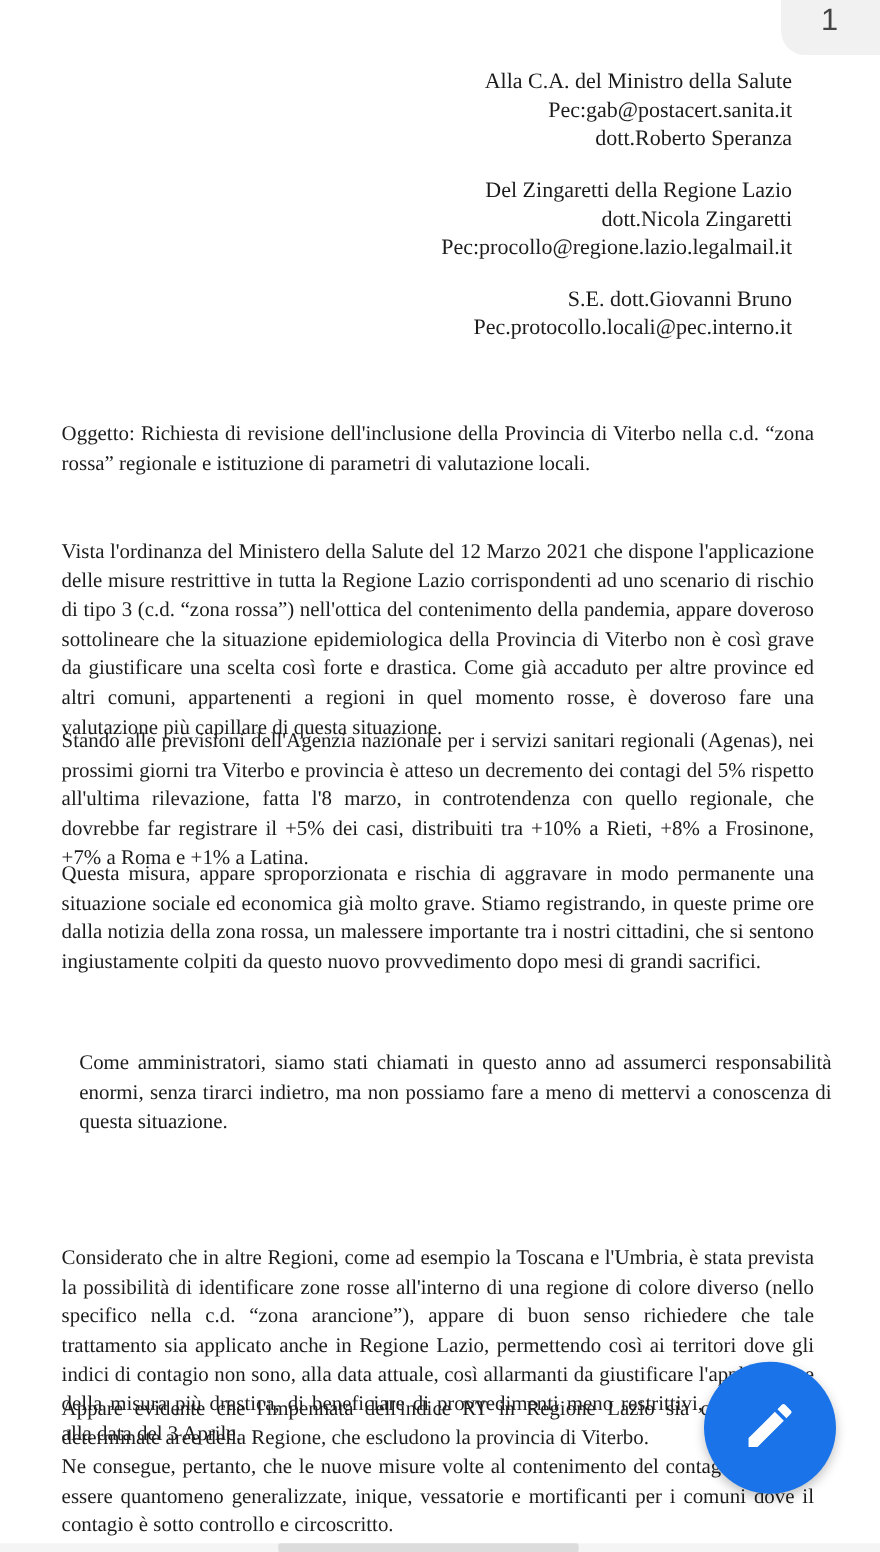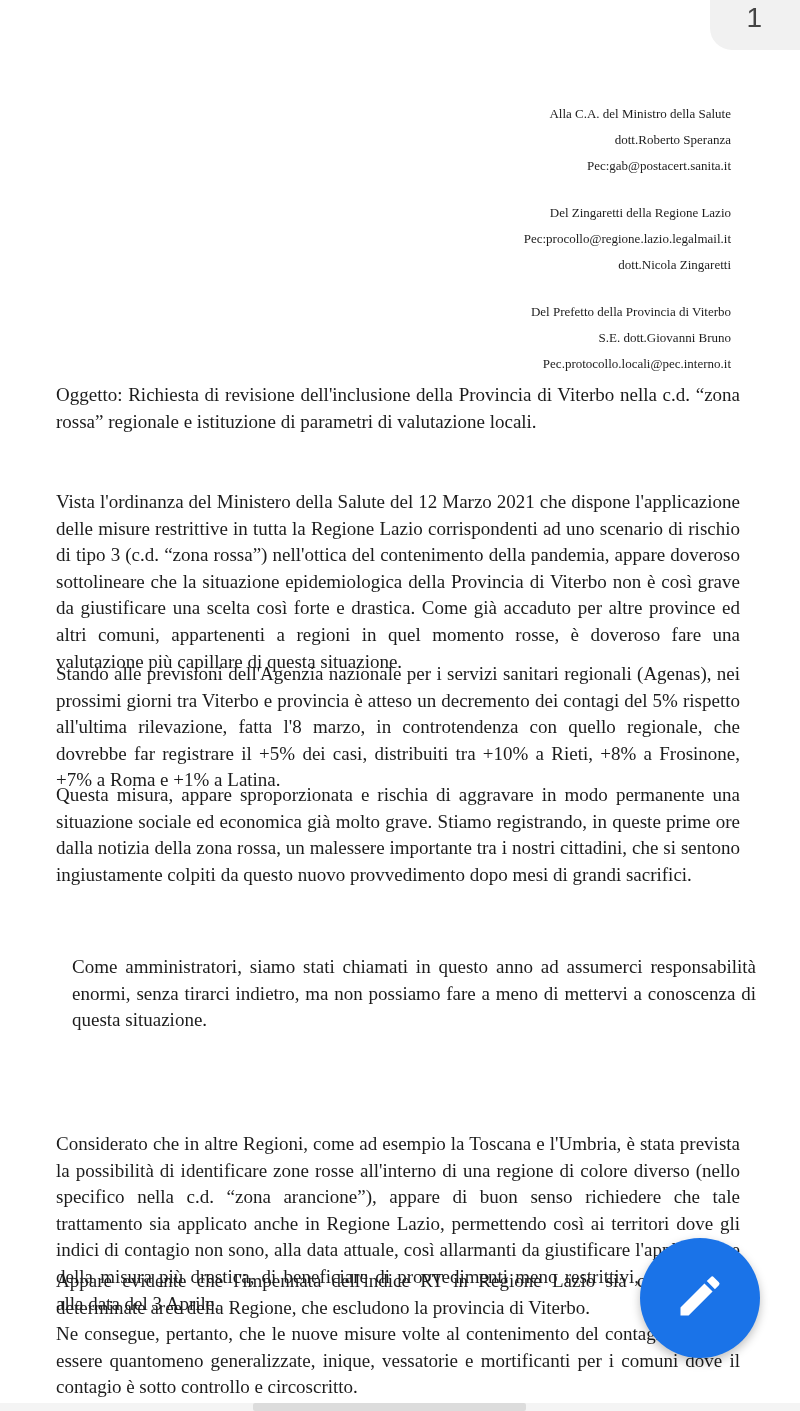--- a/index.html
+++ b/index.html
@@ -12,22 +12,22 @@
     position: absolute; top: -20px; right: -20px;
     width: 110px; height: 70px; border-radius: 0 0 0 22px;
     background: #f1f1f1;
   }
   .page-num {
     position: absolute; top: 0px; right: 38px;
     font-family: "Liberation Sans", "DejaVu Sans", sans-serif;
     font-size: 28px; color: #444; line-height: 36px;
   }
   .addressee {
-    position: absolute; right: 69px; text-align: right;
-    font-size: 13px; line-height: 26px; color: #1c1c1c; margin-top: 40px;
+    position: absolute; right: 80px; text-align: right;
+    font-size: 20px; line-height: 26px; color: #1c1c1c;
   }
   .addressee div { white-space: nowrap; }
   .addr-1 { top: 61px; }
   .addr-2 { top: 160px; }
   .addr-3 { top: 259px; }
   .body-text {
     position: absolute; left: 56px; width: 684px;
     font-size: 19px; line-height: 26.6px; color: #1c1c1c;
   }
   .body-text p { margin: 0; text-align: justify; }
@@ -56,30 +56,29 @@
   }
 </style>
 </head>
 <body>
 
 <div class="page-badge"></div>
 <div class="page-num">1</div>
 
 <div class="addressee addr-1">
   <div>Alla C.A. del Ministro della Salute</div>
+  <div>Pec:gab@postacert.sanita.it</div>
   <div>dott.Roberto Speranza</div>
-  <div>Pec:gab@postacert.sanita.it</div>
 </div>
 <div class="addressee addr-2">
   <div>Del Zingaretti della Regione Lazio</div>
+  <div>dott.Nicola Zingaretti</div>
   <div>Pec:procollo@regione.lazio.legalmail.it</div>
-  <div>dott.Nicola Zingaretti</div>
 </div>
 <div class="addressee addr-3">
-  <div>Del Prefetto della Provincia di Viterbo</div>
   <div>S.E. dott.Giovanni Bruno</div>
   <div>Pec.protocollo.locali@pec.interno.it</div>
 </div>
 
 <div class="body-text p-subject">
   <p>Oggetto: Richiesta di revisione dell'inclusione della Provincia di Viterbo nella c.d. “zona rossa” regionale e istituzione di parametri di valutazione locali.</p>
 </div>
 <div class="body-text p-1">
   <p>Vista l'ordinanza del Ministero della Salute del 12 Marzo 2021 che dispone l'applicazione delle misure restrittive in tutta la Regione Lazio corrispondenti ad uno scenario di rischio di tipo 3 (c.d. “zona rossa”) nell'ottica del contenimento della pandemia, appare doveroso sottolineare che la situazione epidemiologica della Provincia di Viterbo non è così grave da giustificare una scelta così forte e drastica. Come già accaduto per altre province ed altri comuni, appartenenti a regioni in quel momento rosse, è doveroso fare una valutazione più capillare di questa situazione.</p>
 </div>

